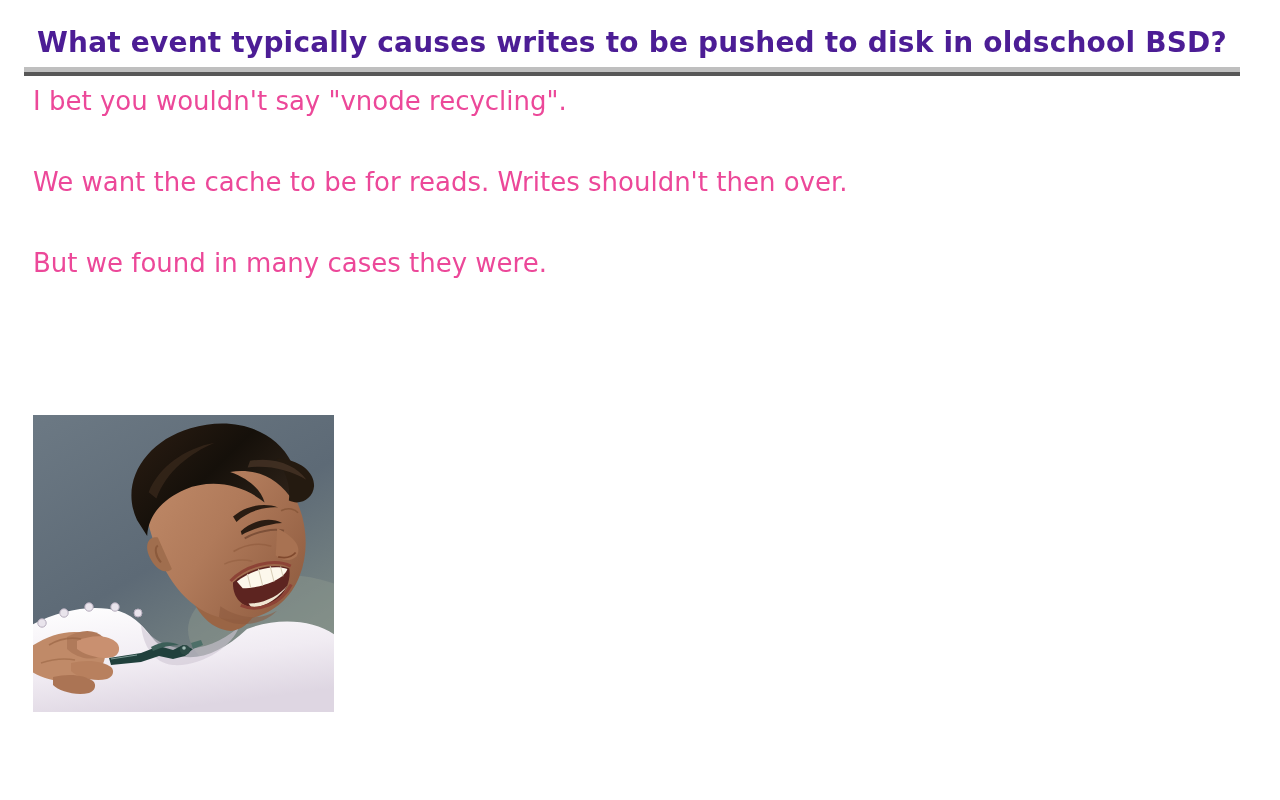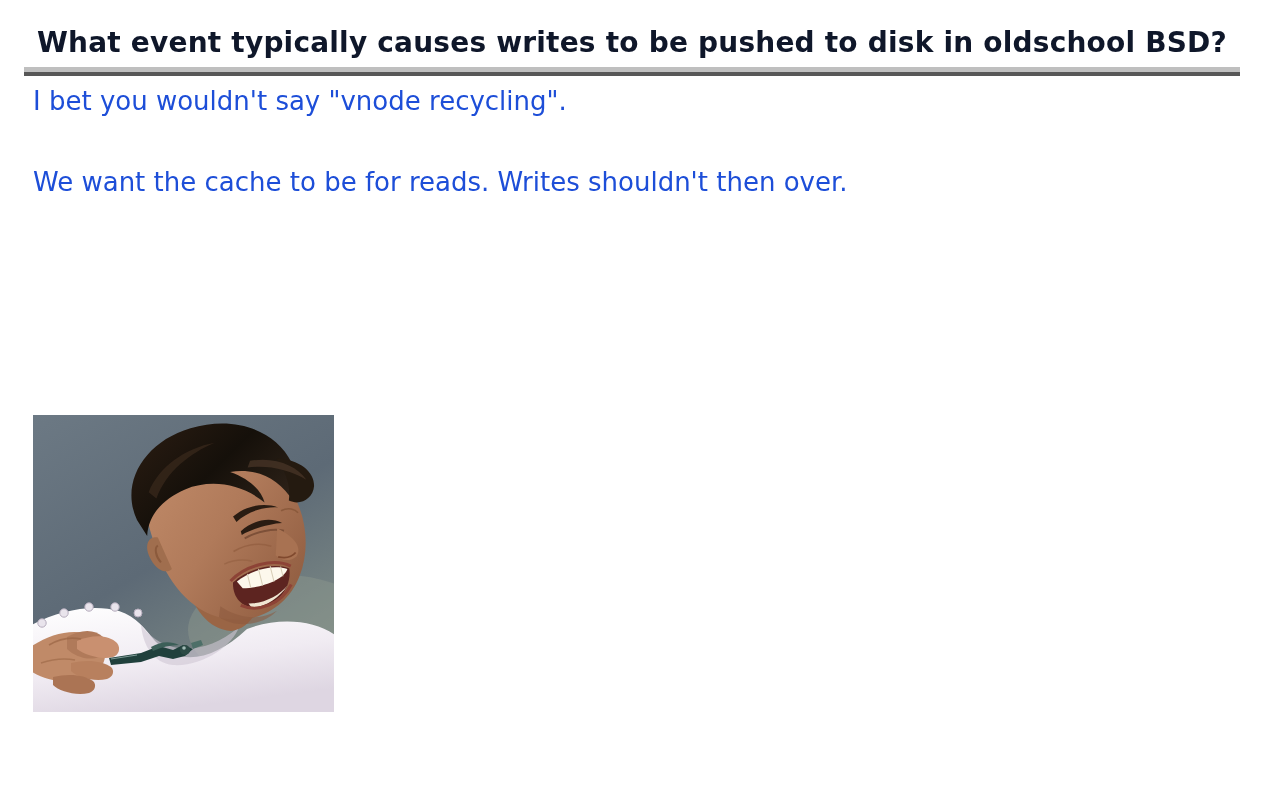--- a/index.html
+++ b/index.html
@@ -28,21 +28,21 @@
   .slide-title {
     position: absolute;
     left: 24px;
     top: 26px;
     width: 1216px;
     text-align: center;
     font-family: "DejaVu Sans", sans-serif;
     font-weight: bold;
     font-size: 28px;
     line-height: 34px;
-    color: #0f172a;
+    color: #4c1d95;
     letter-spacing: 0.2px;
     white-space: nowrap;
   }
 
   
   .title-rule {
     position: absolute;
     left: 24px;
     top: 67px;
     width: 1216px;
@@ -67,21 +67,21 @@
   .body-text {
     position: absolute;
     left: 33px;
     top: 84px;
     width: 1200px;
   }
   .body-line {
     font-family: "DejaVu Sans", sans-serif;
     font-size: 26px;
     line-height: 34px;
-    color: #1d4ed8;
+    color: #ec4899;
     height: 81px;
     white-space: nowrap;
   }
 
   
   .photo {
     position: absolute;
     left: 33px;
     top: 415px;
     width: 301px;
@@ -99,20 +99,21 @@
   <div class="slide-title">What event typically causes writes to be pushed to disk in oldschool BSD?</div>
 
   <div class="title-rule">
     <div class="rule-light"></div>
     <div class="rule-dark"></div>
   </div>
 
   <div class="body-text">
     <div class="body-line">I bet you wouldn't say "vnode recycling".</div>
     <div class="body-line">We want the cache to be for reads. Writes shouldn't then over.</div>
+    <div class="body-line">But we found in many cases they were.</div>
   </div>
 
   <div class="photo">
     <svg width="301" height="297" viewBox="0 0 301 297">
       <defs>
         <linearGradient id="bgGrad" x1="0" y1="0" x2="0.6" y2="1">
           <stop offset="0%" stop-color="#6c7984"></stop>
           <stop offset="55%" stop-color="#5d6a76"></stop>
           <stop offset="100%" stop-color="#7e8b86"></stop>
         </linearGradient>

